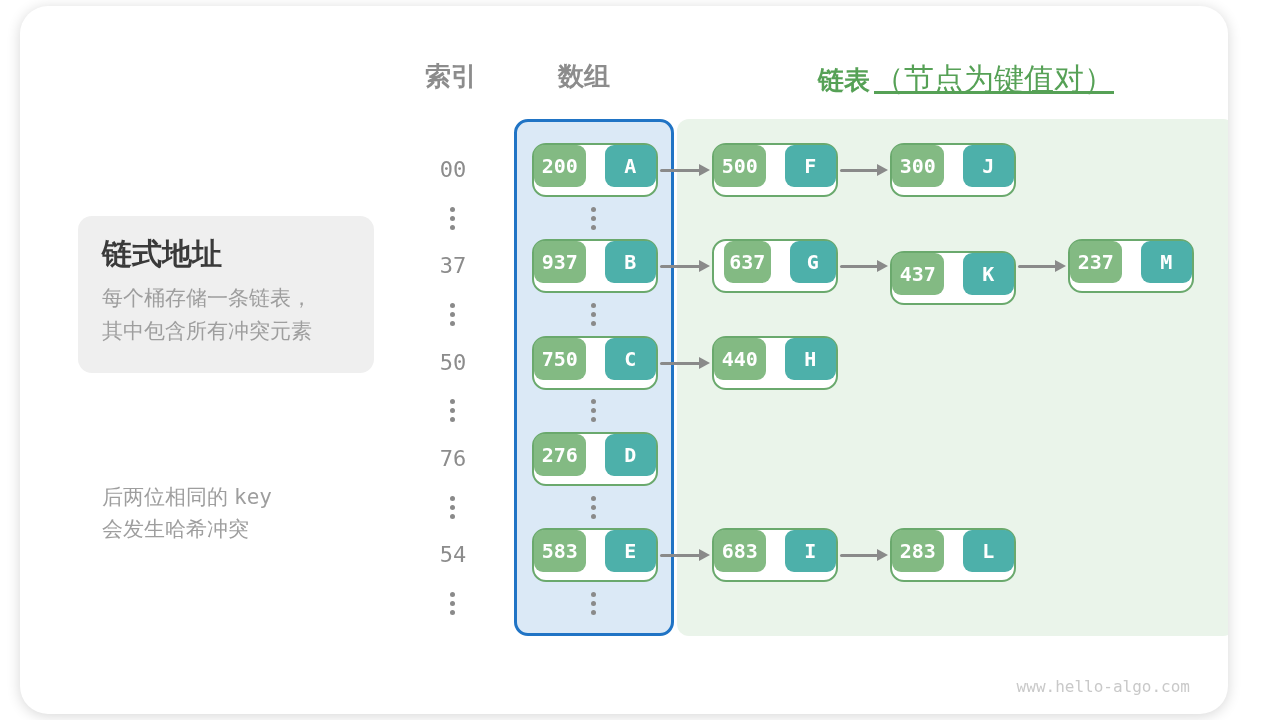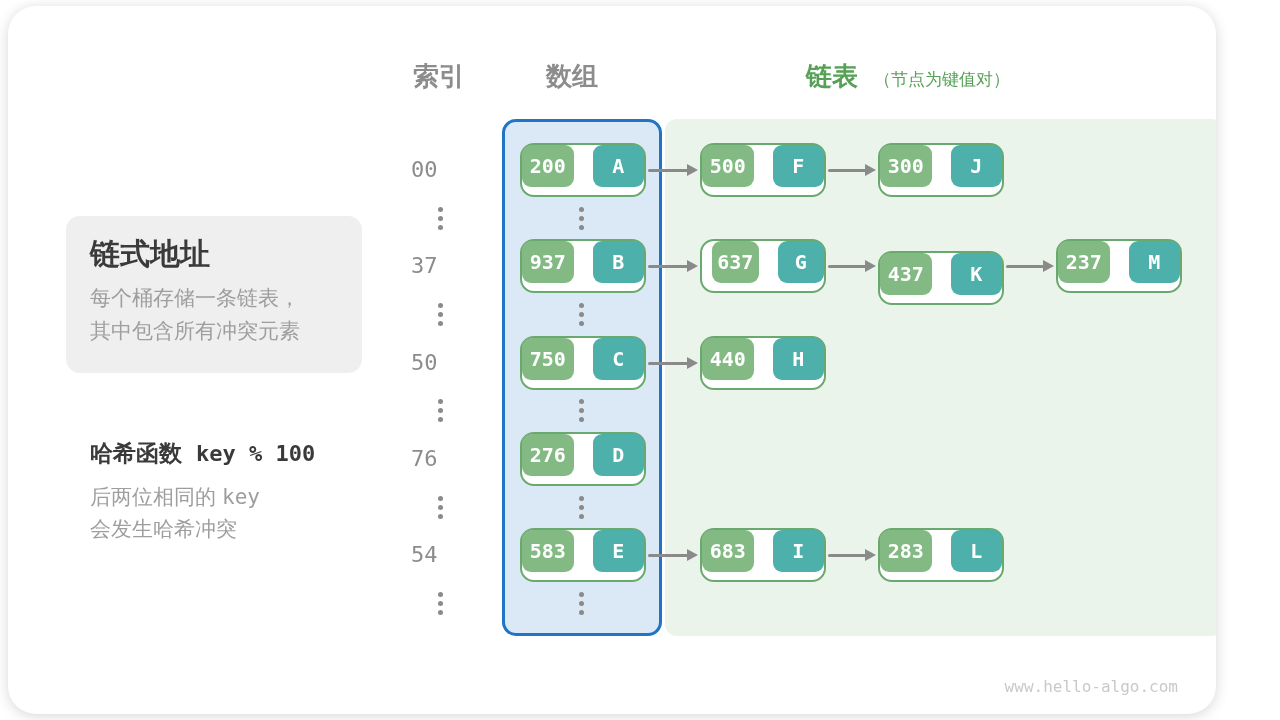--- a/index.html
+++ b/index.html
@@ -1,29 +1,29 @@
 <!DOCTYPE html>
 <html style="--key-green: #83ba83; --value-teal: #4db0aa; --node-border: #6aa96d; --array-fill: #dbe9f6; --array-border: #2074c5; --list-fill: #eaf4ea; --header-green: #56a156; --text-gray: #8c8c8c; --text-dark: #3a3a3a; --muted-text: #9e9e9e; --dot-gray: #8a8a8a; --arrow-gray: #8a8a8a; --panel-bg: #efefef; --watermark-gray: #c9c9c9;"><head>
 <meta charset="utf-8">
 <style>
   html,body{margin:0;padding:0;width:1280px;height:720px;background:#ffffff;
     font-family:"Liberation Sans",sans-serif;overflow:hidden;}
-  #card{position:absolute;left:8px;top:6px;width:1208px;height:708px;background:#ffffff;
+  #card{position:absolute;left:20px;top:6px;width:1208px;height:708px;background:#ffffff;
     border-radius:28px;box-shadow:0 2px 14px rgba(0,0,0,0.16);overflow:hidden;}
 
   .hdr{position:absolute;top:53px;font-size:26px;font-weight:bold;color:var(--text-gray);white-space:nowrap;}
   #list-header{color:var(--header-green);}
-  #list-header .note{font-weight:normal;font-size:17px;margin-left:16px;}
+  #list-header .note{font-weight:normal;font-size:30px;margin-left:4px;text-decoration:underline;}
 
   #array-col{position:absolute;left:494px;top:113px;width:160px;height:517px;box-sizing:border-box;
     background:var(--array-fill);border:3px solid var(--array-border);border-radius:14px;z-index:2;}
   #list-panel{position:absolute;left:657px;top:113px;width:558px;height:517px;
     background:var(--list-fill);border-radius:12px;z-index:1;}
 
-  .idx-label{position:absolute;width:60px;z-index:3;
+  .idx-label{position:absolute;width:60px;text-align:center;z-index:3;
     font-family:"DejaVu Sans Mono",monospace;font-size:22px;color:var(--text-gray);}
 
   .node{position:absolute;width:126px;height:54px;box-sizing:border-box;background:#ffffff;
     border:2px solid var(--node-border);border-radius:14px;display:flex;align-items:flex-start;
     justify-content:center;gap:19px;z-index:4;}
   .cell{width:56px;height:42px;border-radius:9px;color:#ffffff;display:flex;align-items:center;
     justify-content:center;font-family:"DejaVu Sans Mono",monospace;font-size:20px;font-weight:bold;}
   .cell.key{background:var(--key-green);}
   .cell.val{background:var(--value-teal);}
 
@@ -59,23 +59,20 @@
   </div>
 
   <div id="list-panel"></div>
   <div id="array-col"></div>
 
   <div id="side-box"></div>
   <div id="side-title">链式地址</div>
   <div class="side-line" style="top:278px;">每个桶存储一条链表，</div>
   <div class="side-line" style="top:311px;">其中包含所有冲突元素</div>
 
-  <div id="hash-title">
-    <span>哈希函数</span><span class="mono">key % 100</span>
-  </div>
   <div class="hash-note" style="top:477px;">
     <span>后两位相同的</span><span class="mono">key</span>
   </div>
   <div class="hash-note" style="top:509px;">会发生哈希冲突</div>
 
   <div id="watermark">www.hello-algo.com</div>
 <div class="idx-label" style="left: 403px; top: 151px;">00</div>
     <div class="node" style="left: 512px; top: 137px;">
       <div class="cell key">200</div>
       <div class="cell val">A</div>

